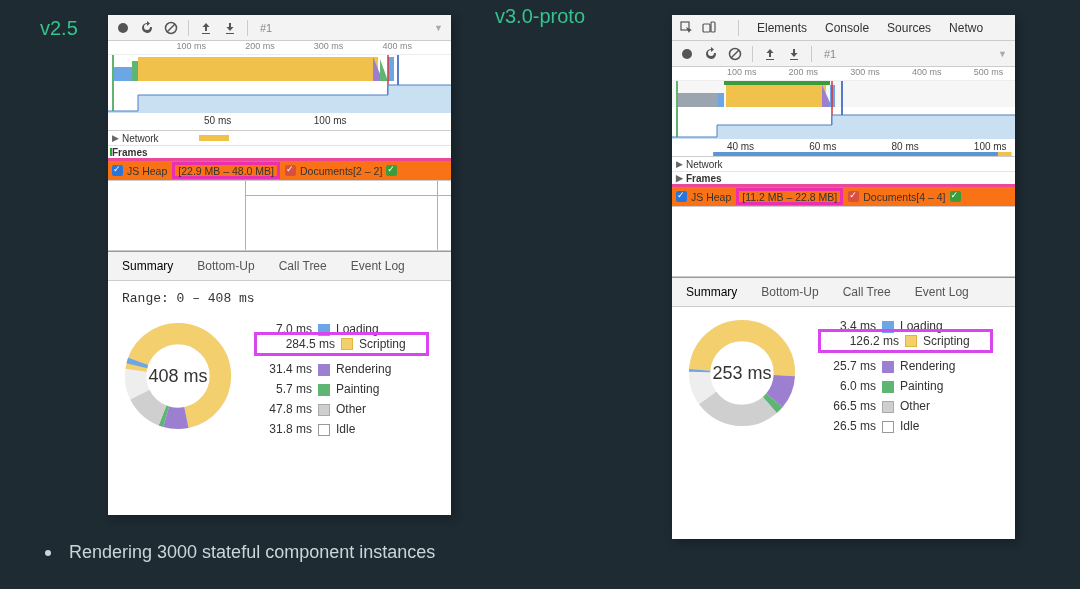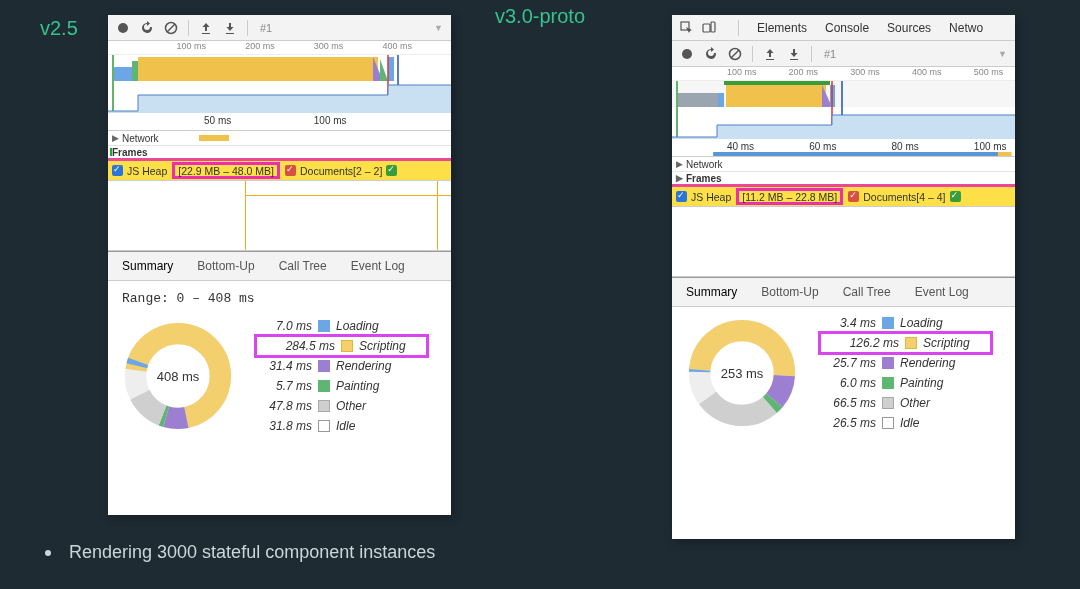--- a/index.html
+++ b/index.html
@@ -42,21 +42,21 @@
   .ruler2 span { position:absolute; top:2px; }
 
   
   .track { height:15px; border-bottom:1px solid #e5e5e5; font-size:10px; display:flex; align-items:center; padding-left:4px; background:#fff;}
   .track .arrow { font-size:9px; color:#666; margin-right:3px; }
   .track.frames { border-bottom:3px solid #ec4899; font-weight:600; position:relative; }
   .track.frames .green-tick { position:absolute; left:2px; top:2px; bottom:2px; width:2px; background:#2ca02c;}
   .track.network .chip { margin-left:40px; width:30px; height:6px; background:#f1c24b; }
 
   
-  .counters { height:20px; border-bottom:1px solid #ccc; display:flex; align-items:center; font-size:10.5px; background:#fde047; padding-left:4px; gap:4px; }
+  .counters { height:20px; border-bottom:1px solid #ccc; display:flex; align-items:center; font-size:10.5px; background:#f97316; padding-left:4px; gap:4px; }
   .cb { width:11px; height:11px; border-radius:2px; display:inline-block; position:relative;}
   .cb::after{content:"✓"; color:#fff; font-size:9px; position:absolute; left:1px; top:-1px;}
   .cb.blue{background:#2b74d9;} .cb.red{background:#d65140;} .cb.green{background:#3a9d3a;}
   .highlight-box { border:3px solid #ea2fb0; padding:0 3px; height:17px; display:inline-flex; align-items:center; margin:0 1px;}
 
   
   .heap-graph { height:70px; border-bottom:1px solid #ccc; background:#fff; position:relative; }
   .heap-graph .line { position:absolute; top:14px; left:40%; right:0; height:1px; border-top:1.5px solid #f1aa1e;}
   .heap-graph .vline { position:absolute; top:0; bottom:0; width:1px; background:#f1aa1e;}
   .heap-graph .vline.a { left:40%;} .heap-graph .vline.b { left:96%;}
@@ -64,23 +64,23 @@
   
   .sum-tabs { height:30px; border-top:1px solid #999; border-bottom:1px solid #ccc; display:flex; align-items:center; gap:24px; padding:0 14px; font-size:12px; color:#555; background:#f3f3f3;}
   .sum-tabs .active { color:#000; font-weight:500; }
 
   .range { padding:10px 14px 4px; font-size:13px; color:#333;font-family:Liberation Mono, monospace; }
 
   
   .donut-area { display:flex; align-items:center; padding:6px 14px 12px; gap:20px;}
   .donut { width:112px; height:112px; position:relative; }
   .donut svg { width:112px; height:112px; }
-  .donut .center { position:absolute; inset:0; display:flex; align-items:center; justify-content:center; font-size:13px; color:#333;}
+  .donut .center { position:absolute; inset:0; display:flex; align-items:center; justify-content:center; font-size:18px; color:#333;}
   .legend { font-size:12px; }
-  .legend-row { display:flex; align-items:center; height:20px; gap:6px;font-style:italic;}
+  .legend-row { display:flex; align-items:flex-end; height:20px; gap:6px;}
   .legend-row .val { width:58px; text-align:right; color:#333;}
   .legend-row .sw { width:12px; height:12px; border:1px solid #999;}
   .sw.loading{background:#6da6e5;border-color:#6da6e5;}
   .sw.scripting{background:#f4cf6e;border-color:#e0b63f;}
   .sw.rendering{background:#9d7fd1;border-color:#9d7fd1;}
   .sw.painting{background:#5fb574;border-color:#5fb574;}
   .sw.other{background:#cfcfcf;border-color:#aaa;}
   .sw.idle{background:#fff;}
   .scripting-box { border:3px solid #d946ef; padding:2px 20px; display:flex; align-items:center; gap:6px;}
 

